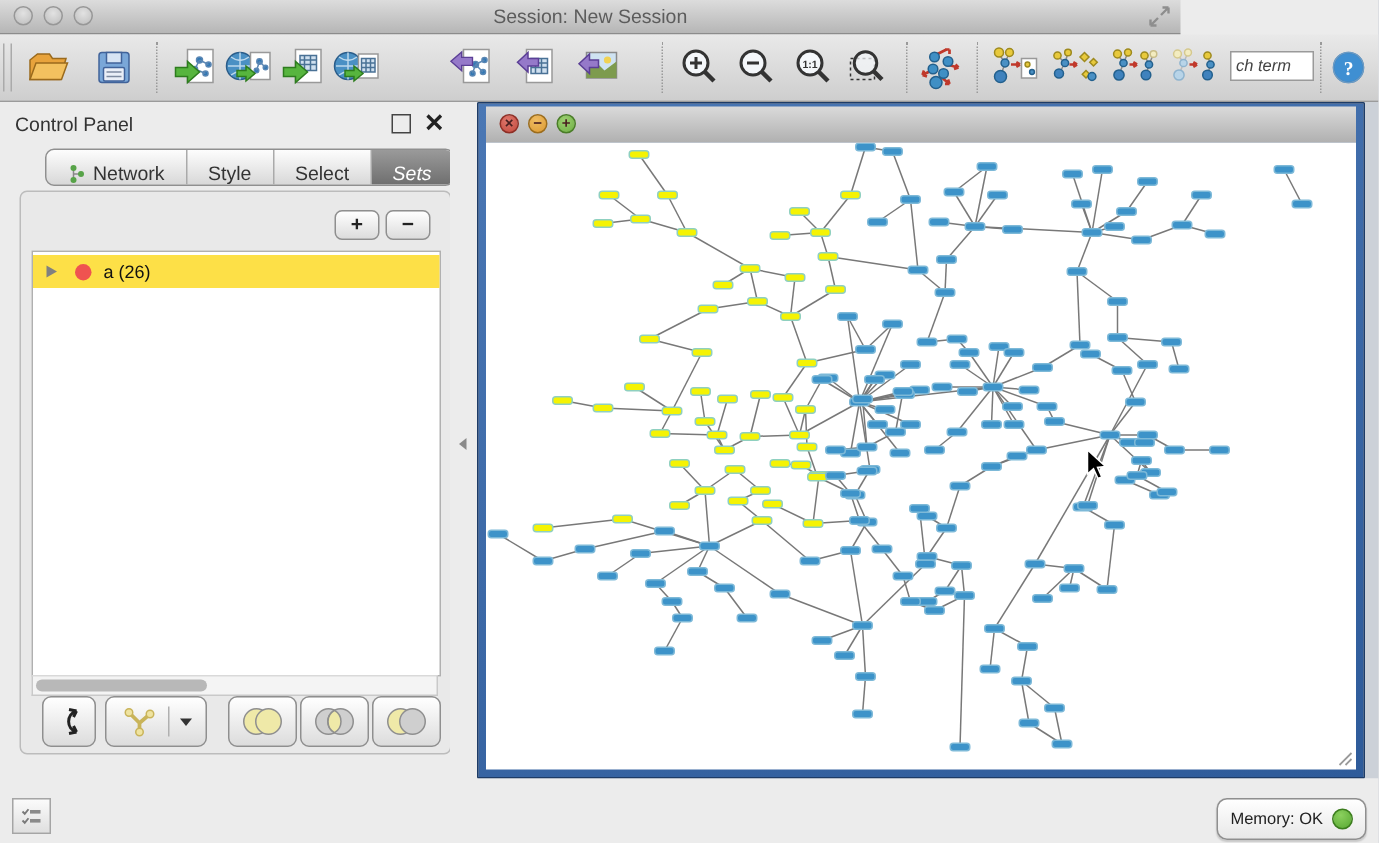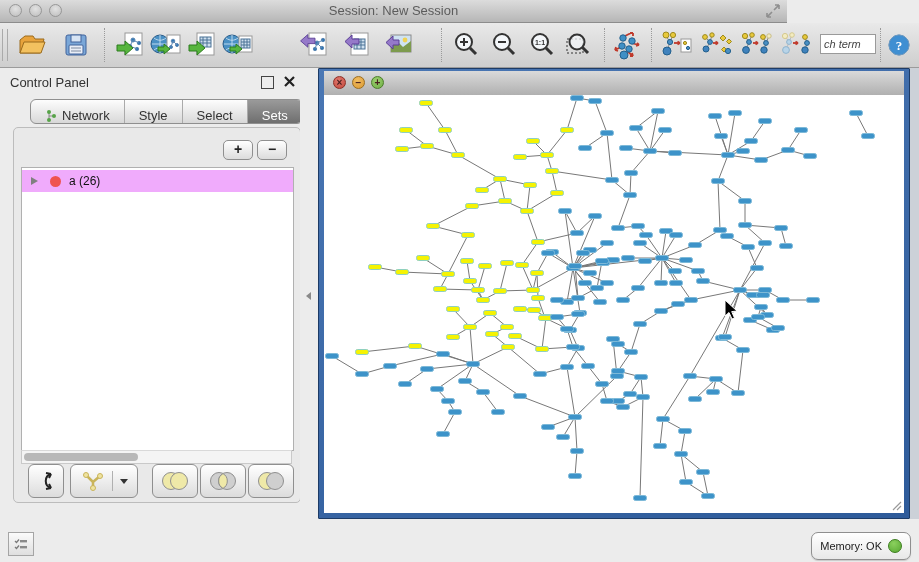--- a/index.html
+++ b/index.html
@@ -28,29 +28,29 @@
   
   .cp-header{left:0;top:68px;width:310px;height:28px;}
   .cp-title{left:10px;top:7px;font-size:13px;color:#333;}
   .cp-float{right:36px;top:8px;width:11px;height:11px;border:1px solid #444;background:transparent;}
   .cp-close{right:14px;top:7px;width:13px;height:13px;}
   .tabbar{left:30px;top:99px;height:23px;display:flex;border:1px solid #8f8f8f;border-radius:6px;
     overflow:hidden;background:linear-gradient(#fdfdfd,#d8d8d8);}
   .tab{padding:0 14px;font-size:13px;color:#333;display:flex;align-items:flex-end;gap:5px;
     border-right:1px solid #aaa;}
   .tab:last-child{border-right:none;}
-  .tab.active{background:linear-gradient(#9a9a9a,#6f6f6f);color:#fff;}
+  .tab.active{background:linear-gradient(#9a9a9a,#6f6f6f);color:#fff;font-style:italic;}
   .cp-panel{left:13px;top:127px;width:286px;height:374px;background:#e9e9e9;
     border:1px solid #bcbcbc;border-radius:5px;}
   .pmbtn{top:12px;width:28px;height:18px;border:1px solid #8f8f8f;border-radius:5px;
     background:linear-gradient(#ffffff,#dcdcdc);font-size:14px;font-weight:bold;color:#222;
     text-align:center;line-height:16px;}
   .setlist{left:7px;top:39px;width:271px;height:282px;background:#fff;border:1px solid #b0b0b0;}
   .setrow{left:0;width:100%;height:22px;display:flex;align-items:center;}
-  .setrow.sel{background:#f0abfc;}
+  .setrow.sel{background:#fde047;}
   .tri{width:0;height:0;border-left:7px solid #808080;border-top:4.5px solid transparent;
     border-bottom:4.5px solid transparent;margin-left:9px;}
   .reddot{width:11px;height:11px;border-radius:50%;background:#ef5350;margin-left:12px;}
   .setlabel{font-size:12px;color:#111;margin-left:8px;}
   .hscroll{left:7px;top:322px;width:271px;height:14px;background:#f4f4f4;border:1px solid #c9c9c9;
     border-top:1px solid #d9d9d9;box-sizing:border-box;}
   .hthumb{left:2px;top:2px;width:114px;height:8px;border-radius:4px;background:#b8b8b8;}
   .vbtn{top:336px;height:32px;border:1px solid #8f8f8f;border-radius:6px;
     background:linear-gradient(#ffffff,#dcdcdc);display:flex;align-items:center;justify-content:center;}
   

